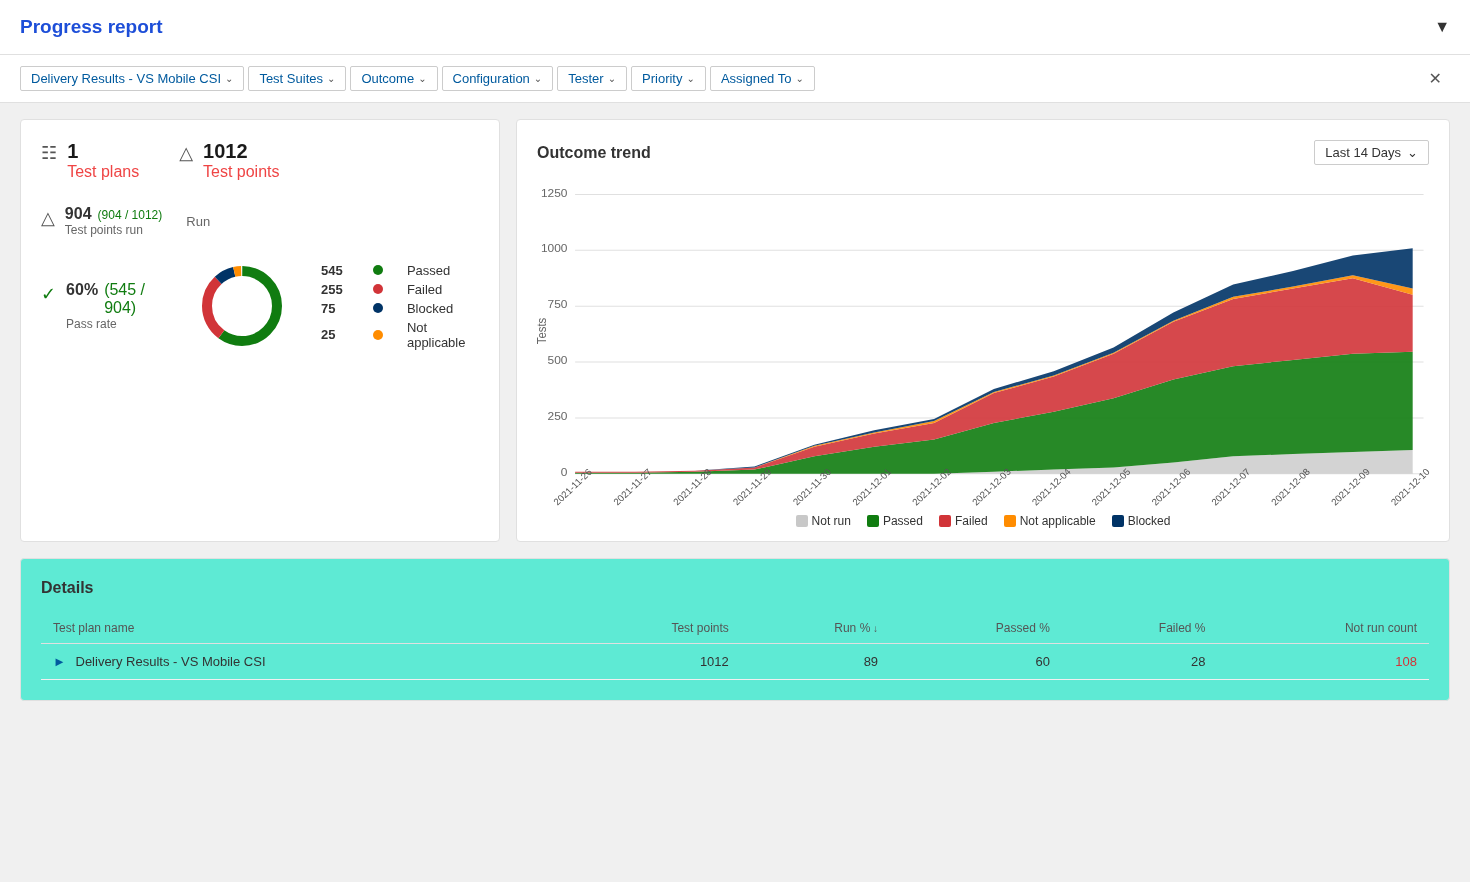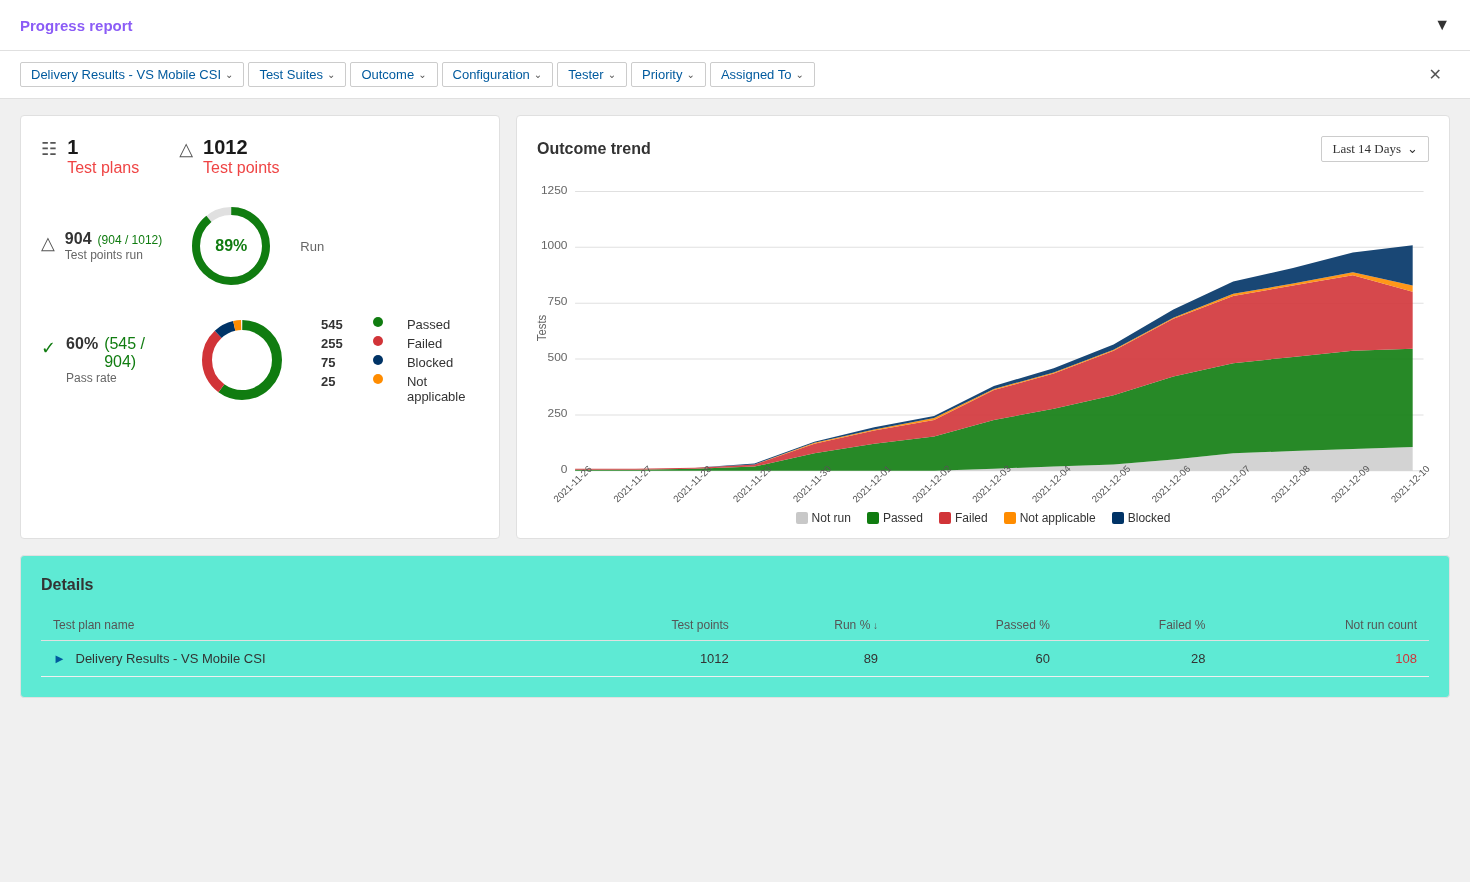--- a/index.html
+++ b/index.html
@@ -6,21 +6,21 @@
     body { font-family: 'Segoe UI', Arial, sans-serif; background: #f0f0f0; font-size: 13px; color: #333; }
     
     .page-header {
       background: white;
       padding: 16px 20px;
       display: flex;
       align-items: center;
       justify-content: space-between;
       border-bottom: 1px solid #e0e0e0;
     }
-    .page-title { font-size: 15px; font-weight: 600; color: #8b5cf6; }
+    .page-title { font-size: 19px; font-weight: 600; color: #1d4ed8; }
     .filter-icon { color: #333; font-size: 16px; cursor: pointer; }
     
     .filter-bar {
       background: white;
       padding: 10px 20px;
       display: flex;
       align-items: center;
       gap: 4px;
       border-bottom: 1px solid #e0e0e0;
       flex-wrap: wrap;
@@ -106,21 +106,21 @@
       display: flex;
       align-items: center;
       gap: 24px;
     }
     .pass-info { display: flex; align-items: flex-start; gap: 10px; }
     .pass-number { font-size: 16px; font-weight: 600; }
     .pass-sub { font-size: 16px; color: #107c10; }
     .pass-label { font-size: 12px; color: #666; }
     
     .legend-list { display: flex; flex-direction: column; gap: 4px; margin-left: 10px; }
-    .legend-item { display: flex; gap: 24px; font-size: 13px; }
+    .legend-item { display: flex; align-items: center; gap: 24px; font-size: 13px; }
     .legend-dot { width: 10px; height: 10px; border-radius: 50%; flex-shrink: 0; }
     .legend-count { font-weight: 600; min-width: 28px; }
     
     .outcome-panel {
       background: white;
       border: 1px solid #e0e0e0;
       border-radius: 4px;
       padding: 20px;
       flex: 1;
       min-width: 0;
@@ -135,21 +135,20 @@
     .date-picker {
       display: flex;
       align-items: center;
       gap: 6px;
       padding: 4px 10px;
       border: 1px solid #ccc;
       border-radius: 2px;
       cursor: pointer;
       font-size: 13px;
       color: #333;
-      font-family: Liberation Serif, serif;
     }
     
     .chart-area { position: relative; width: 100%; height: 340px; }
     .chart-svg { width: 100%; height: 300px; }
     
     .chart-legend {
       display: flex;
       gap: 16px;
       justify-content: center;
       margin-top: 8px;
@@ -255,29 +254,20 @@
           <span class="stat-icon">△</span>
           <div>
             <div style="display:flex; align-items:baseline; gap:6px;">
               <span class="run-number">904</span>
               <span class="run-sub">(904 / 1012)</span>
             </div>
             <div class="run-label">Test points run</div>
           </div>
         </div>
 
-        <div class="donut-container">
-          <svg viewBox="0 0 90 90">
-
-            <circle cx="45" cy="45" r="35" fill="none" stroke="#e0e0e0" stroke-width="8"></circle>
-
-            <circle cx="45" cy="45" r="35" fill="none" stroke="#107c10" stroke-width="8" stroke-dasharray="195.7 24.2" stroke-dashoffset="54.97" stroke-linecap="butt"></circle>
-          </svg>
-          <div class="donut-center-text">89%</div>
-        </div>
         <span class="run-tag">Run</span>
       </div>
 
       <div class="pass-rate-row">
         <div class="pass-info">
           <span class="stat-icon" style="color:#107c10;">✓</span>
           <div>
             <div style="display:flex; align-items:baseline; gap:6px;">
               <span class="pass-number">60%</span>
               <span class="pass-sub">(545 / 904)</span>

